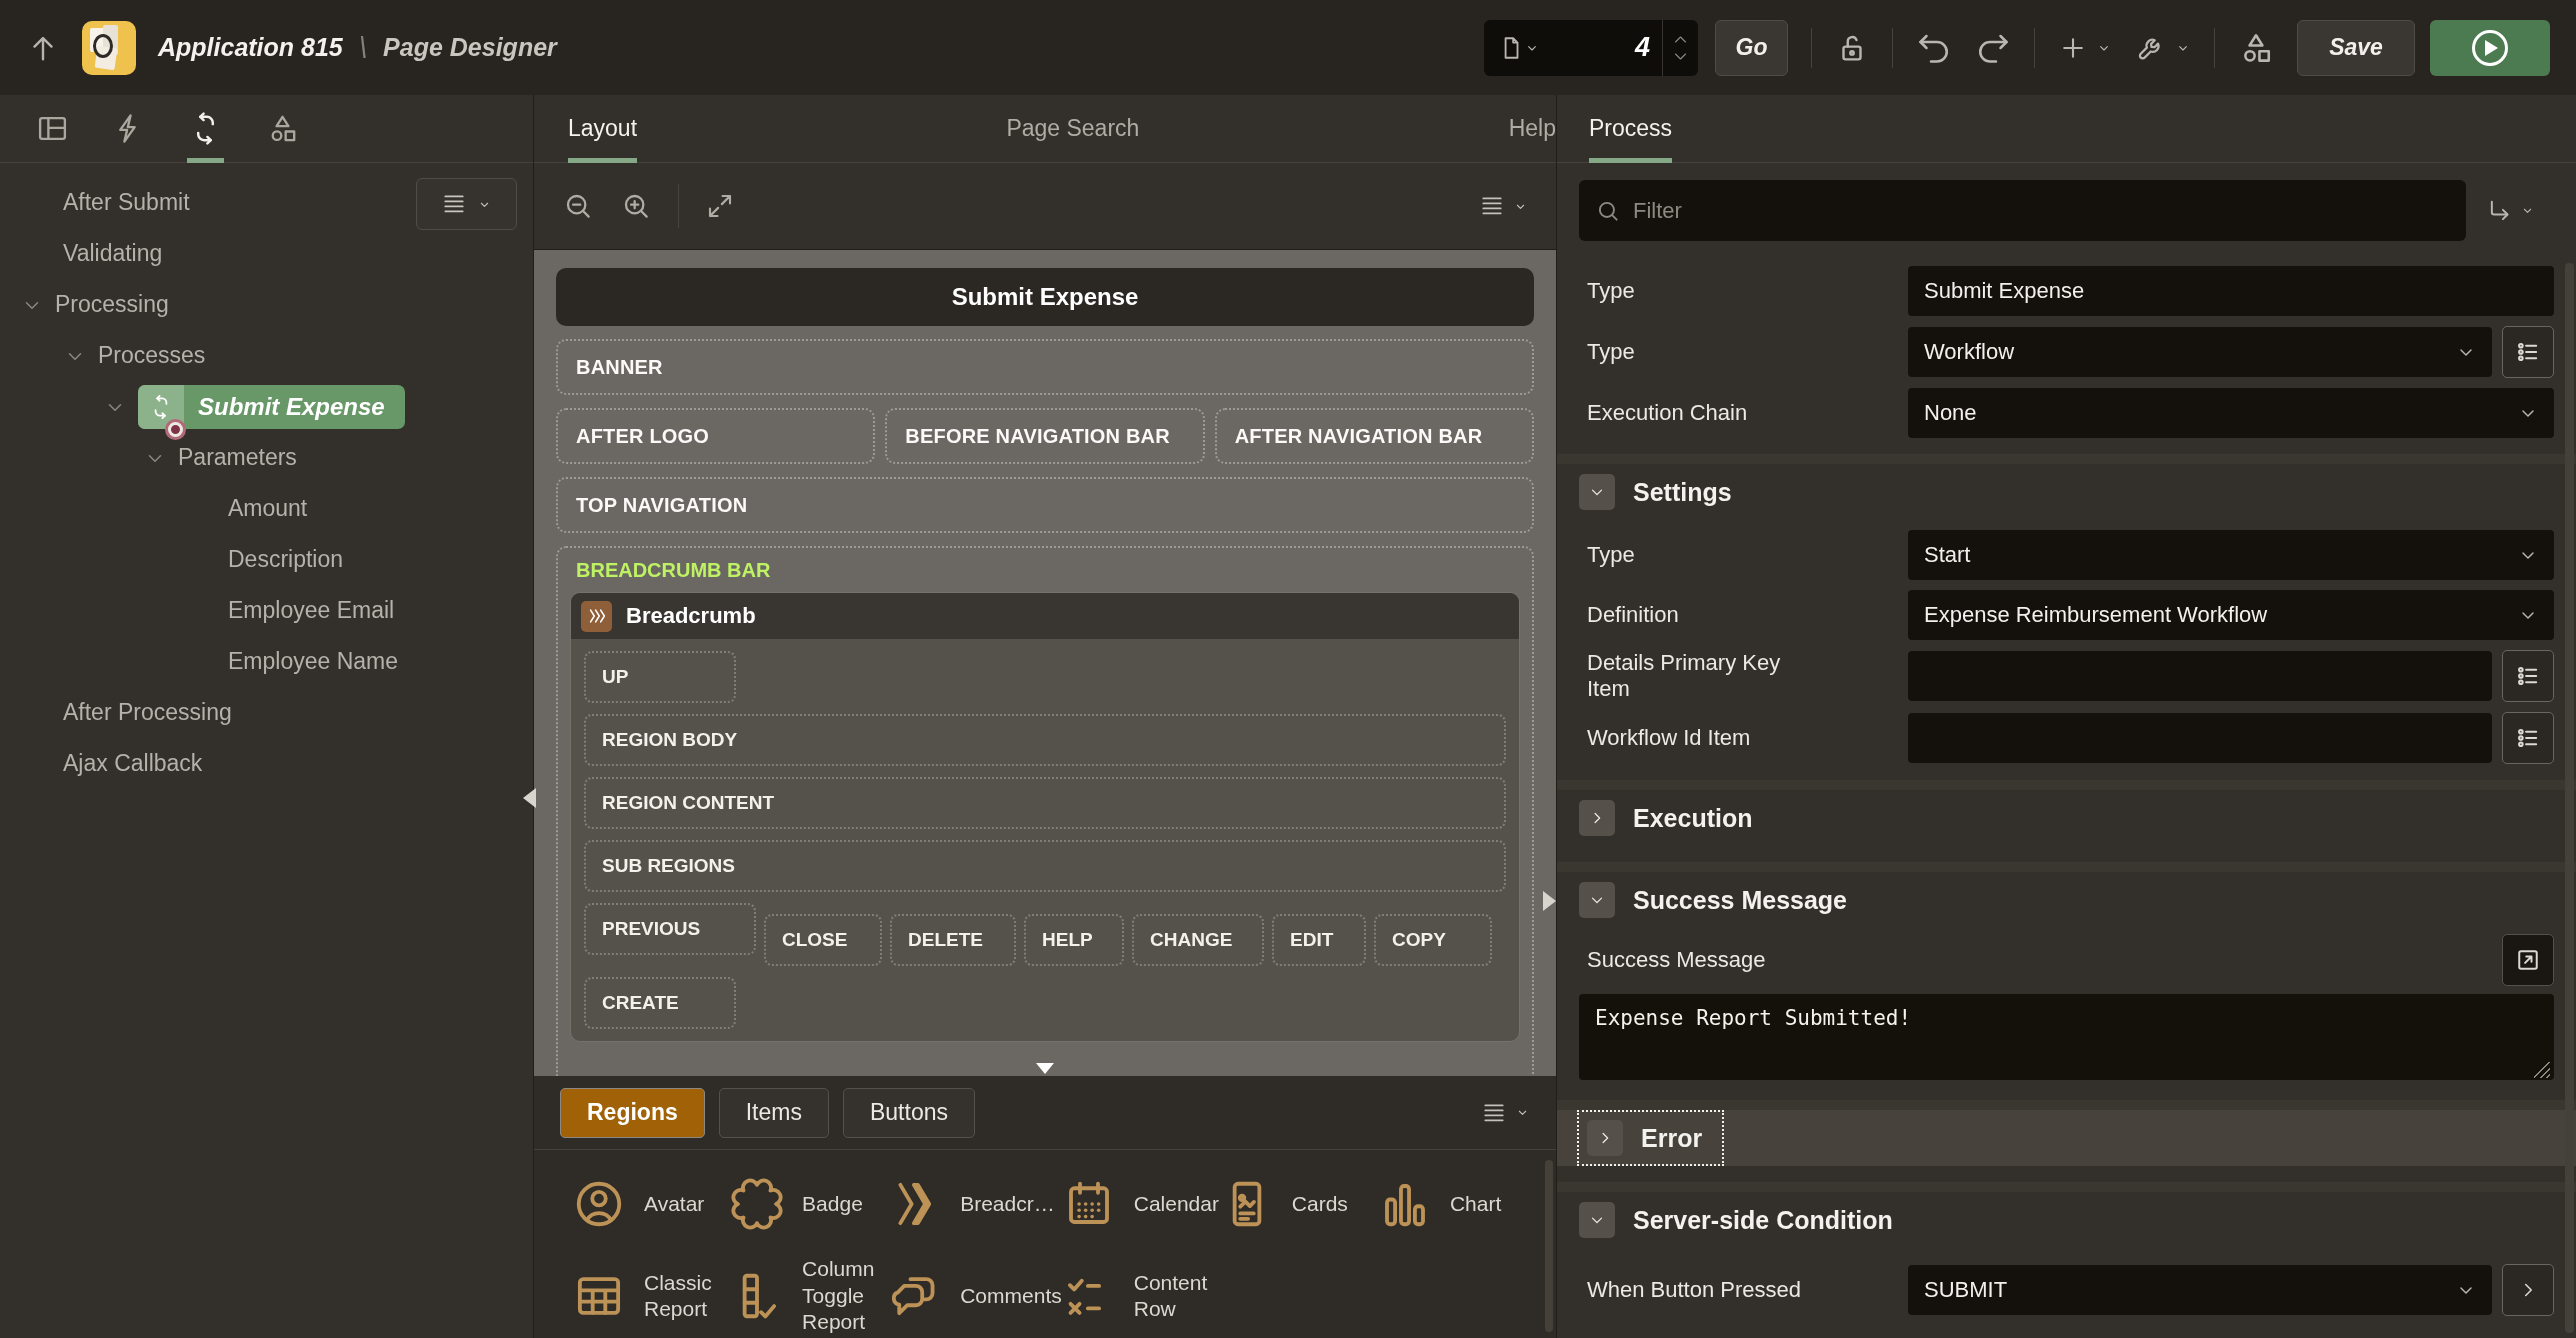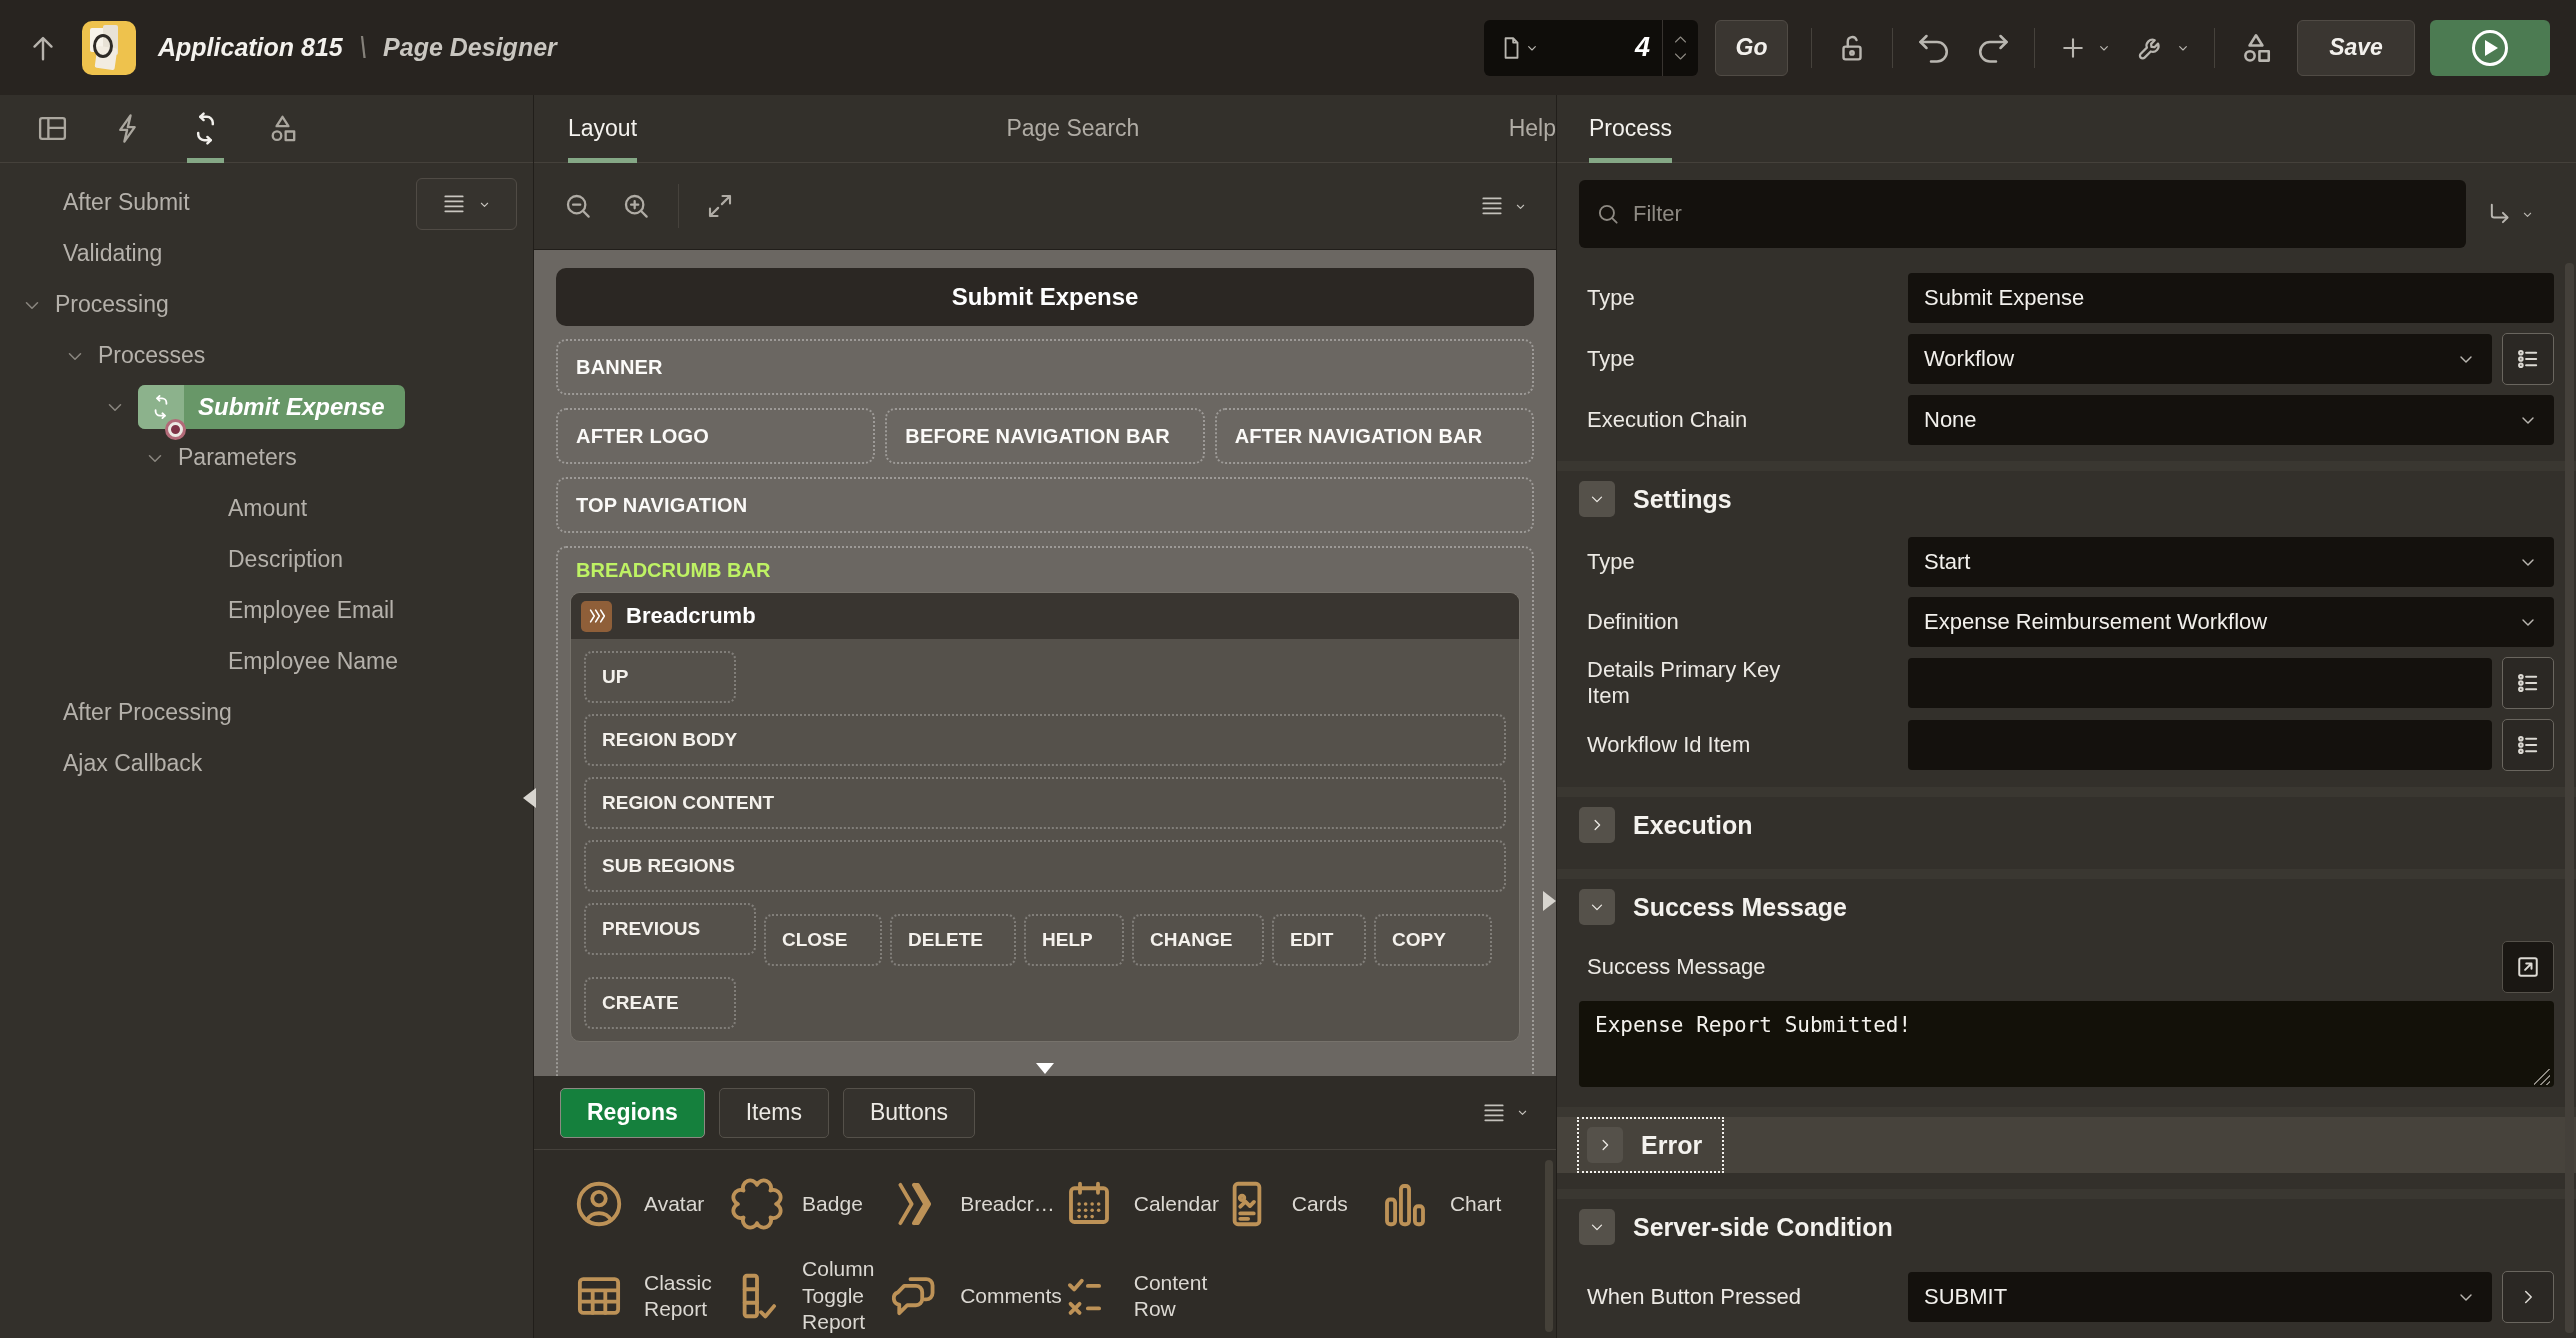--- a/index.html
+++ b/index.html
@@ -94,33 +94,33 @@
   .slot2.small { width:152px; }
   .posrow { display:flex; gap:8px; }
   .posrow .slot2 { padding:0 16px; }
   .canvas-arrow { position:absolute; bottom:2px; left:50%; transform:translateX(-50%); width:0; height:0;
       border-top:11px solid #fff; border-left:9px solid transparent; border-right:9px solid transparent; }
 
   .gallery { height:262px; background:#2f2c27; display:flex; flex-direction:column; position:relative; flex:0 0 auto; }
   .gtabs { height:74px; display:flex; align-items:center; gap:14px; padding:0 26px; border-bottom:1px solid #45413b; flex:0 0 auto; }
   .gtab { height:50px; padding:0 26px; display:flex; align-items:center; border-radius:5px; font-size:23px; color:#ece9e4;
       background:#35322d; border:1px solid #55514a; }
-  .gtab.active { background:#15803d; border-color:#8d8982; color:#fff; font-weight:600; }
+  .gtab.active { background:#a16207; border-color:#8d8982; color:#fff; font-weight:600; }
   .ggrid { flex:1; padding:24px 20px 0 38px; display:grid; grid-template-columns:repeat(6,1fr); row-gap:20px; overflow:hidden; }
   .gitem { display:flex; align-items:center; gap:18px; color:#dbd8d2; font-size:21px; line-height:1.25; }
   .gitem .gic { color:#bd9257; flex:0 0 auto; }
   .gitem .glb { max-width:120px; }
   .gscroll { position:absolute; right:3px; top:84px; bottom:6px; width:8px; background:#454139; border-radius:4px; }
 
   
   .right { flex:1; background:#33302b; display:flex; flex-direction:column; position:relative; }
   .rtabs { padding-left:32px; }
   .rbody { flex:1; padding:0 22px; overflow:hidden; }
   .filter-row { margin-top:17px; display:flex; align-items:center; }
-  .filter-box { flex:1; height:68px; background:#14110d; border-radius:6px; display:flex; align-items:center; gap:12px; padding:0 16px; color:#8d8982; }
+  .filter-box { flex:1; height:61px; background:#14110d; border-radius:6px; display:flex; align-items:center; gap:12px; padding:0 16px; color:#8d8982; }
   .filter-box input { background:transparent; border:none; outline:none; color:#f2f0ec; font-size:22px; font-family:"Liberation Sans",sans-serif; flex:1; }
   .filter-box input::placeholder { color:#8d8982; }
   .goto { width:88px; display:flex; align-items:center; justify-content:center; gap:6px; color:#b9b6b0; }
   .frow { display:flex; align-items:center; margin-top:10px; }
   .frow.first { margin-top:25px; }
   .flabel { width:329px; flex:0 0 auto; color:#ece9e4; font-size:22px; padding-left:8px; }
   .flabel span { display:inline-block; max-width:218px; }
   .fctl { flex:1; display:flex; align-items:center; gap:10px; min-width:0; }
   .tinput, .tselect { flex:1; height:50px; background:#14110d; border-radius:4px; display:flex; align-items:center;
       padding:0 16px; color:#f2f0ec; font-size:22px; min-width:0; }

